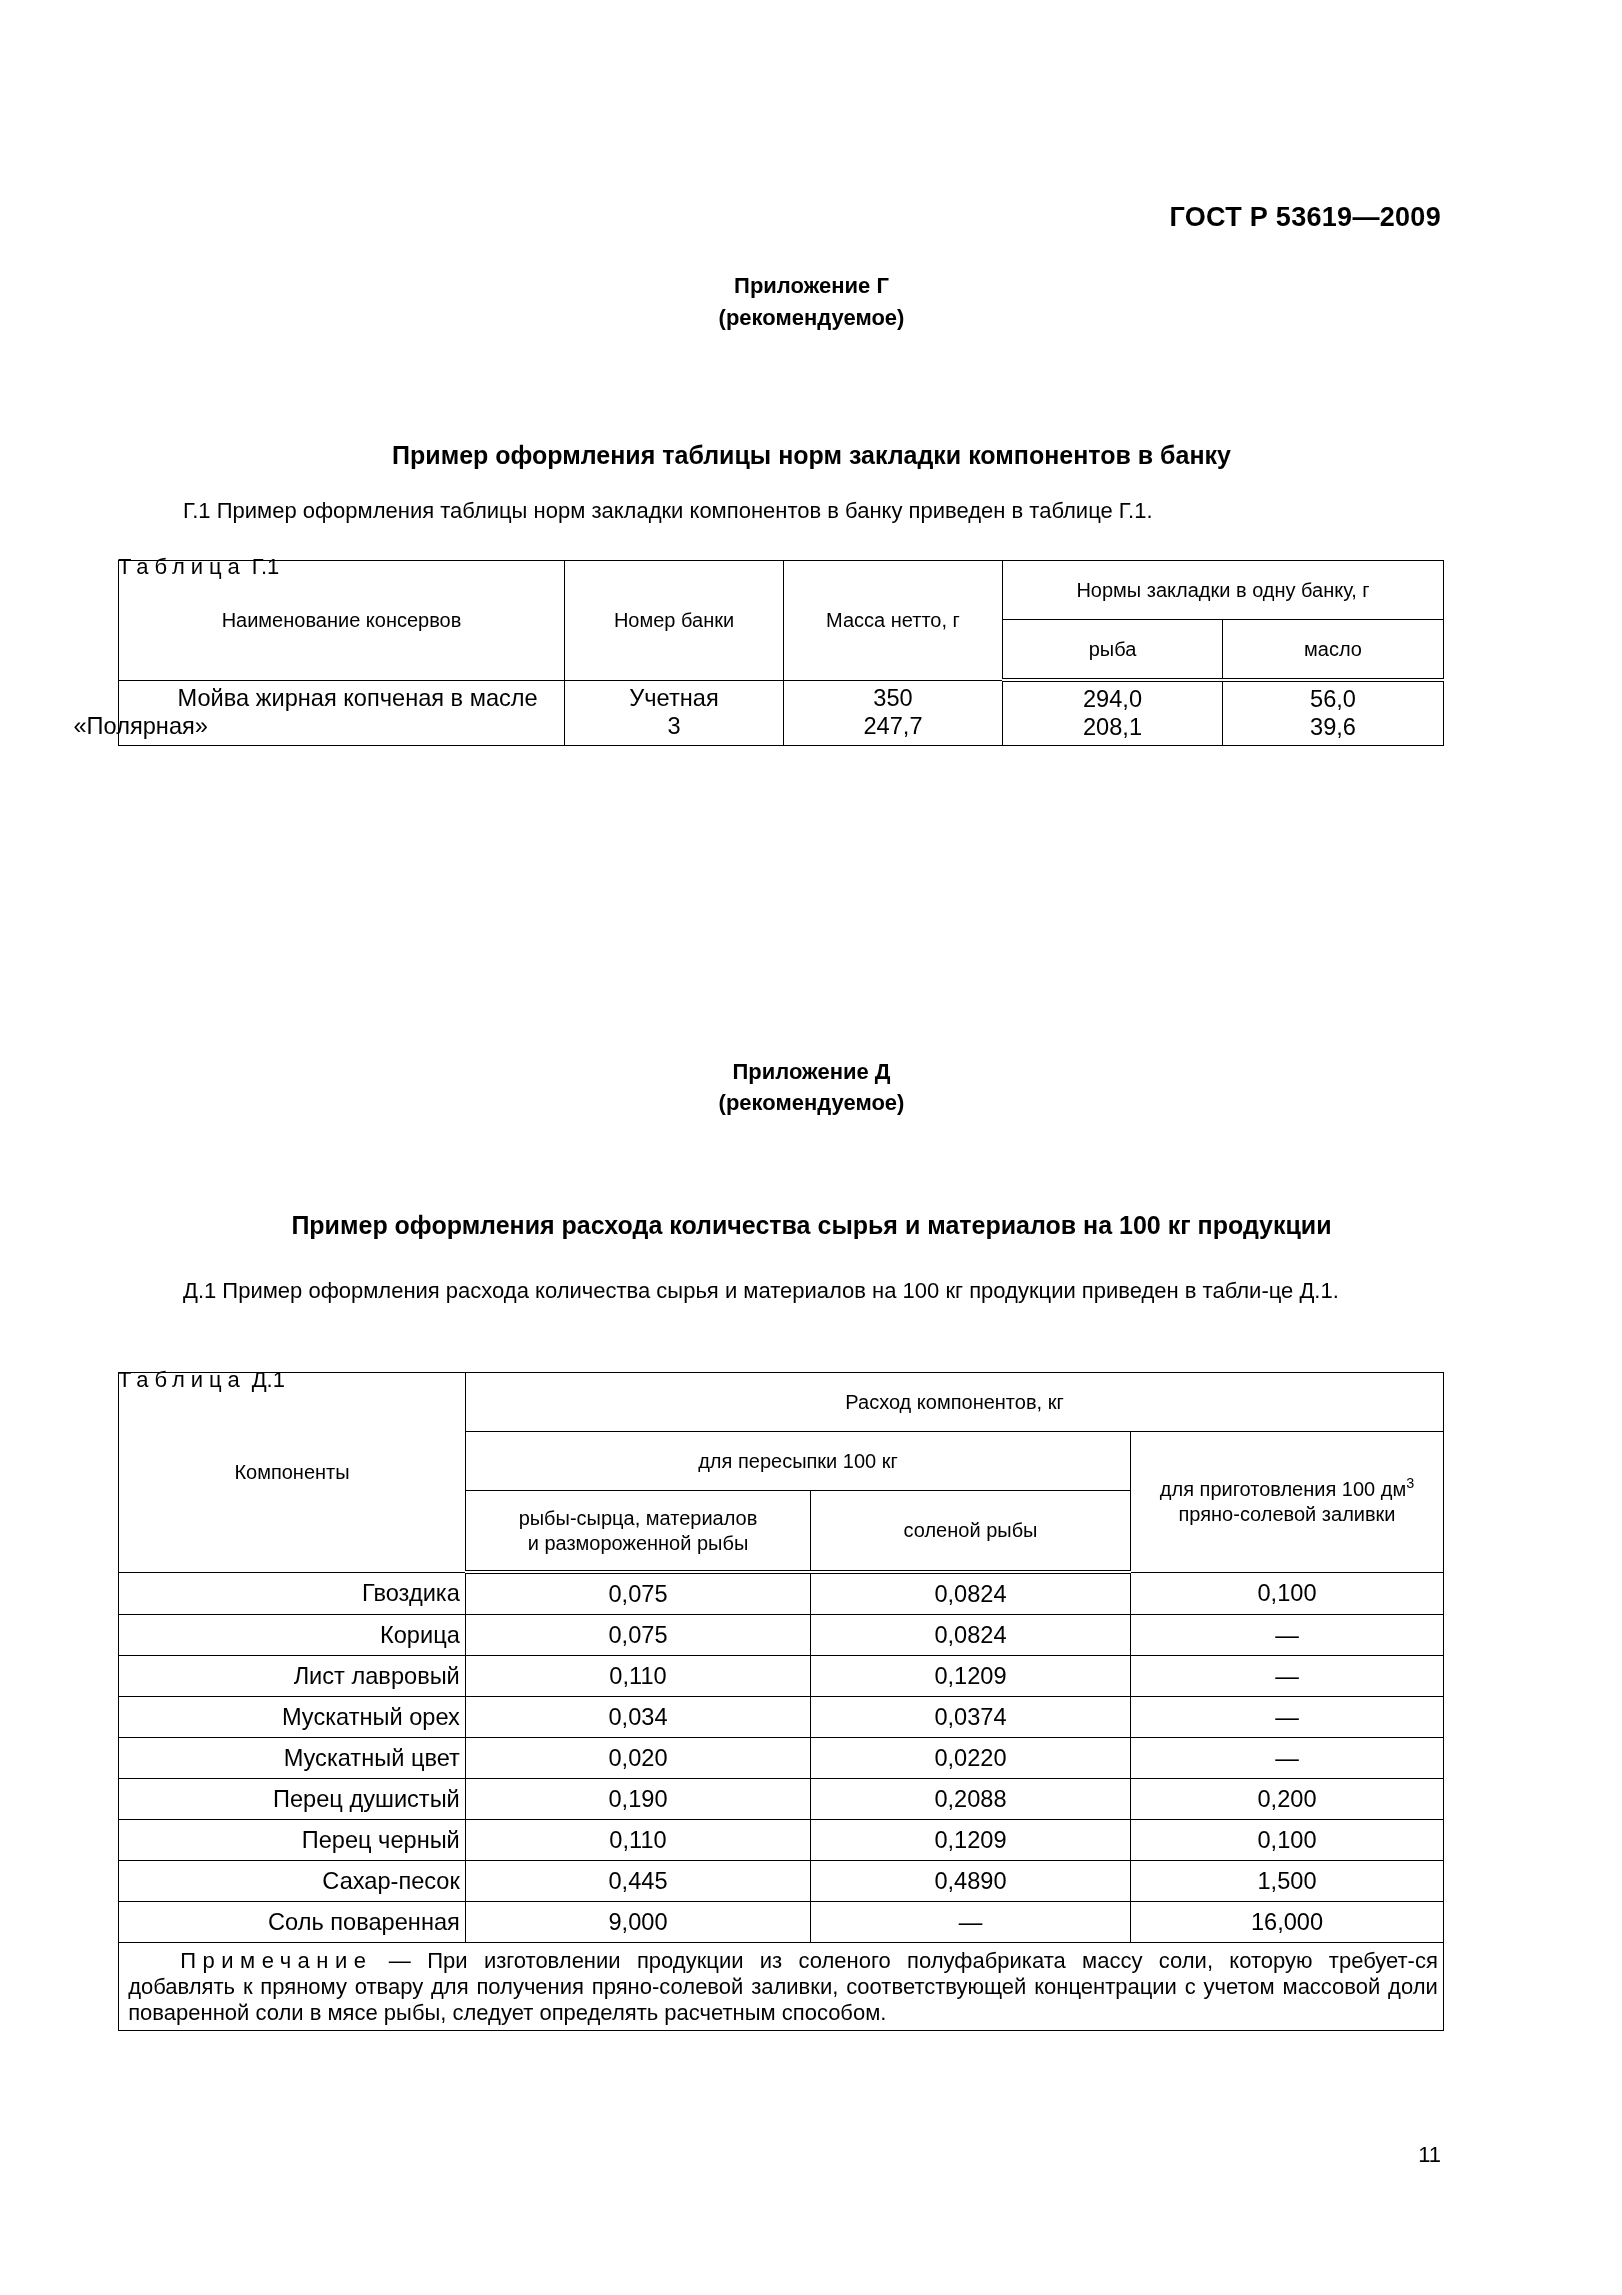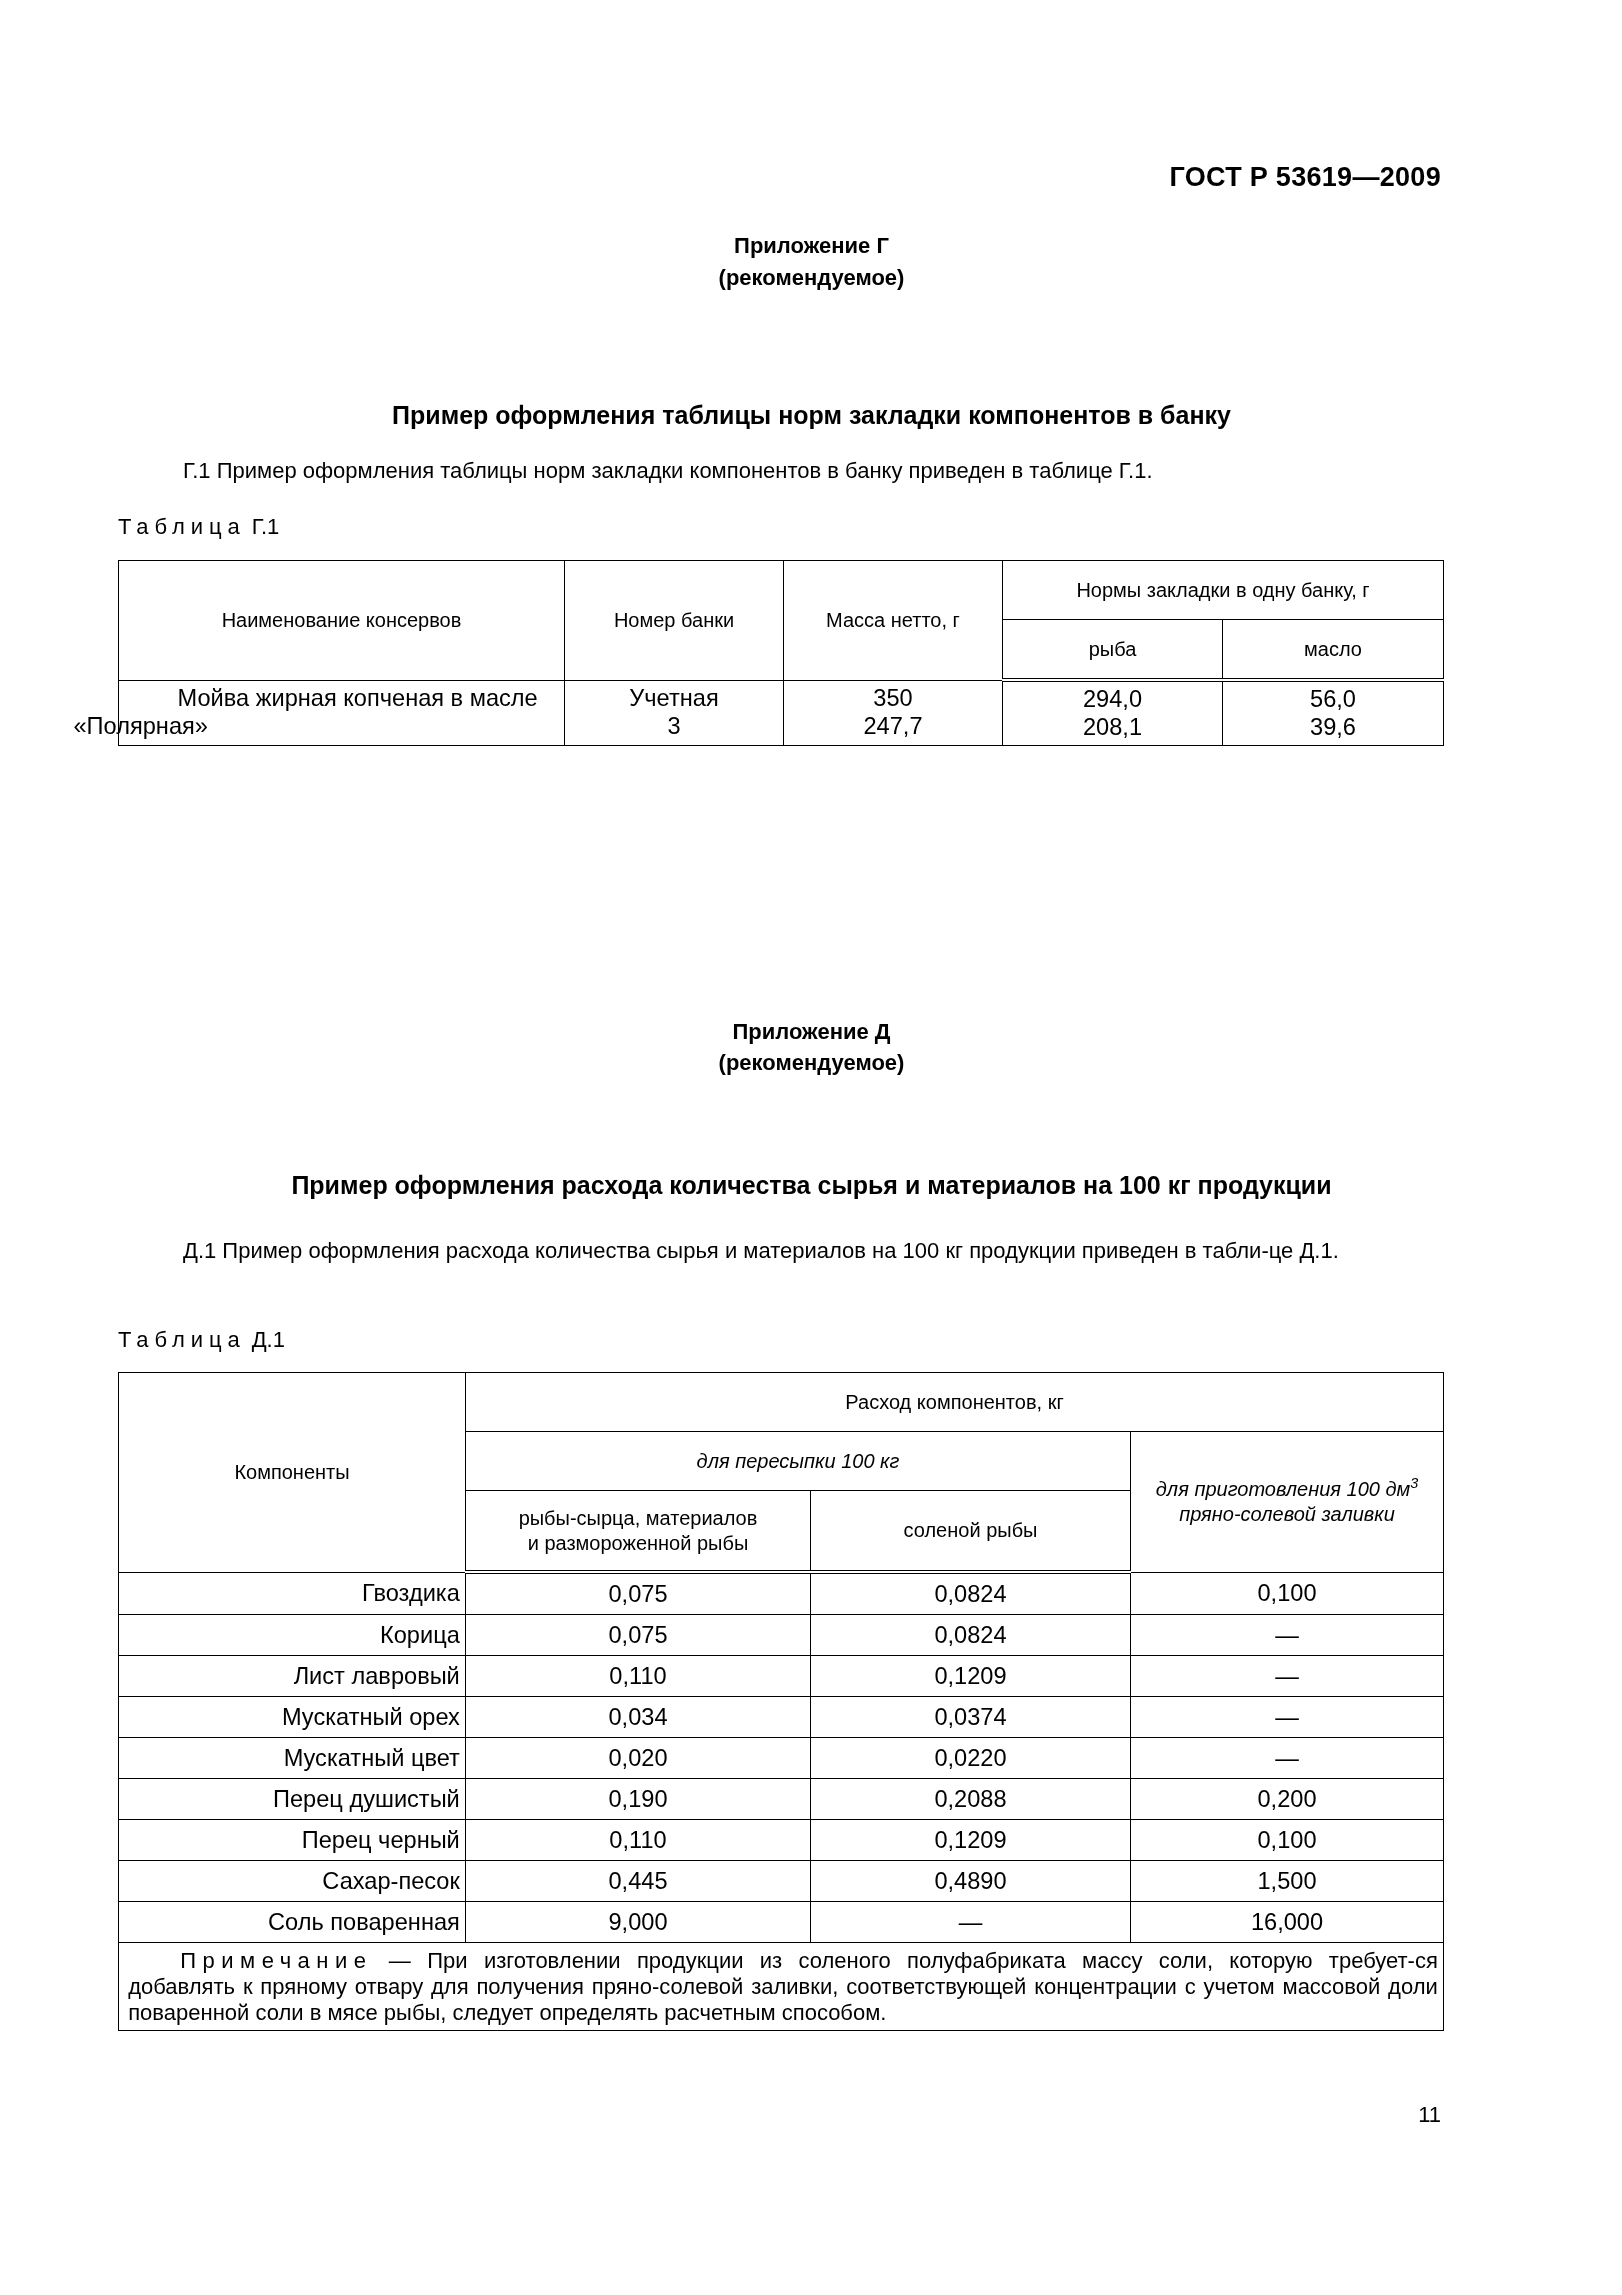--- a/index.html
+++ b/index.html
@@ -1,20 +1,20 @@
 <!DOCTYPE html>
 <html style="font-size:10.5px"><head>
 <meta charset="utf-8">
 <style>
   html, body { margin:0; padding:0; background:#ffffff; }
   body {
     width:1623px; height:2295px; position:relative; overflow:hidden;
     font-family:"Liberation Sans", "DejaVu Sans", sans-serif; color:#000;
   }
-  .abs { position:absolute; }
+  .abs { position:absolute;margin-top:40px; }
   .doc-code {
     right:182px; top:162px; font-size:27px; font-weight:bold; letter-spacing:0.3px;
   }
   .annex-title {
     left:0; width:100%; text-align:center; font-size:22px; font-weight:bold; line-height:31px;
   }
   .section-title {
     left:0; width:100%; text-align:center; font-size:25px; font-weight:bold;
   }
   .para {
@@ -39,21 +39,21 @@
   
   #tbl-g1 { left:118px; top:560px; width:1325px; }
   #tbl-g1 .h1 td { height:58px; }
   #tbl-g1 .h2 td { height:58px; }
   #tbl-g1 .body td { height:63px; font-size:23.6px; line-height:27.5px; }
   #tbl-g1 td.name-cell { text-align:left; padding-left:6.5px; text-indent:52px;margin-left:28px; }
 
   
   #tbl-d1 { left:118px; top:1372px; width:1325px; }
   #tbl-d1 .hr1 td { height:58px; }
-  #tbl-d1 .hr2 td { height:58px;font-style:italic; }
+  #tbl-d1 .hr2 td { height:58px; }
   #tbl-d1 .hr3 td { height:79px; }
   #tbl-d1 .data td { height:40px; font-size:23.6px; line-height:26px; }
   #tbl-d1 td.note {
     text-align:justify; font-size:22px; line-height:26px; padding:5.2px 5.2px 3.9px 9.2px; height:auto;
   }
   #tbl-d1 td.note .indent { display:inline-block; width:52px; }
   sup { font-size:14.4px; vertical-align:super; line-height:0; }
   .page-num { right:182px; top:2102px; font-size:22px; }
 </style>
 </head>

